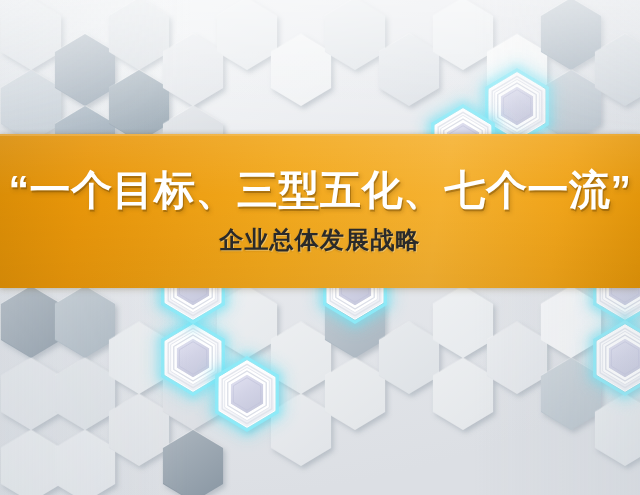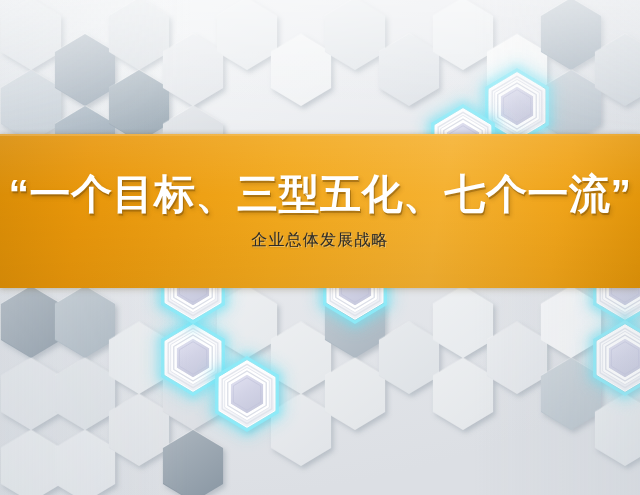--- a/index.html
+++ b/index.html
@@ -76,23 +76,23 @@
     font-weight: bold;
     color: #ffffff;
     letter-spacing: 0.5px;
     white-space: nowrap;
     text-shadow:
       1px 2px 0 rgba(120,78,6,0.45),
       2px 3px 4px rgba(110,70,5,0.30);
   }
   .subtitle {
     margin: 14px 0 0 0;
-    font-size: 16px;
+    font-size: 24px;
     line-height: 1.1;
-    font-weight: normal;
+    font-weight: bold;
     color: #2a2a2a;
     letter-spacing: 1.2px;
     white-space: nowrap;
     text-shadow:
       1px 1px 0 rgba(255,222,150,0.55),
       0 1px 2px rgba(60,40,0,0.25);
     text-align: right;
   }
 </style>
 </head>

